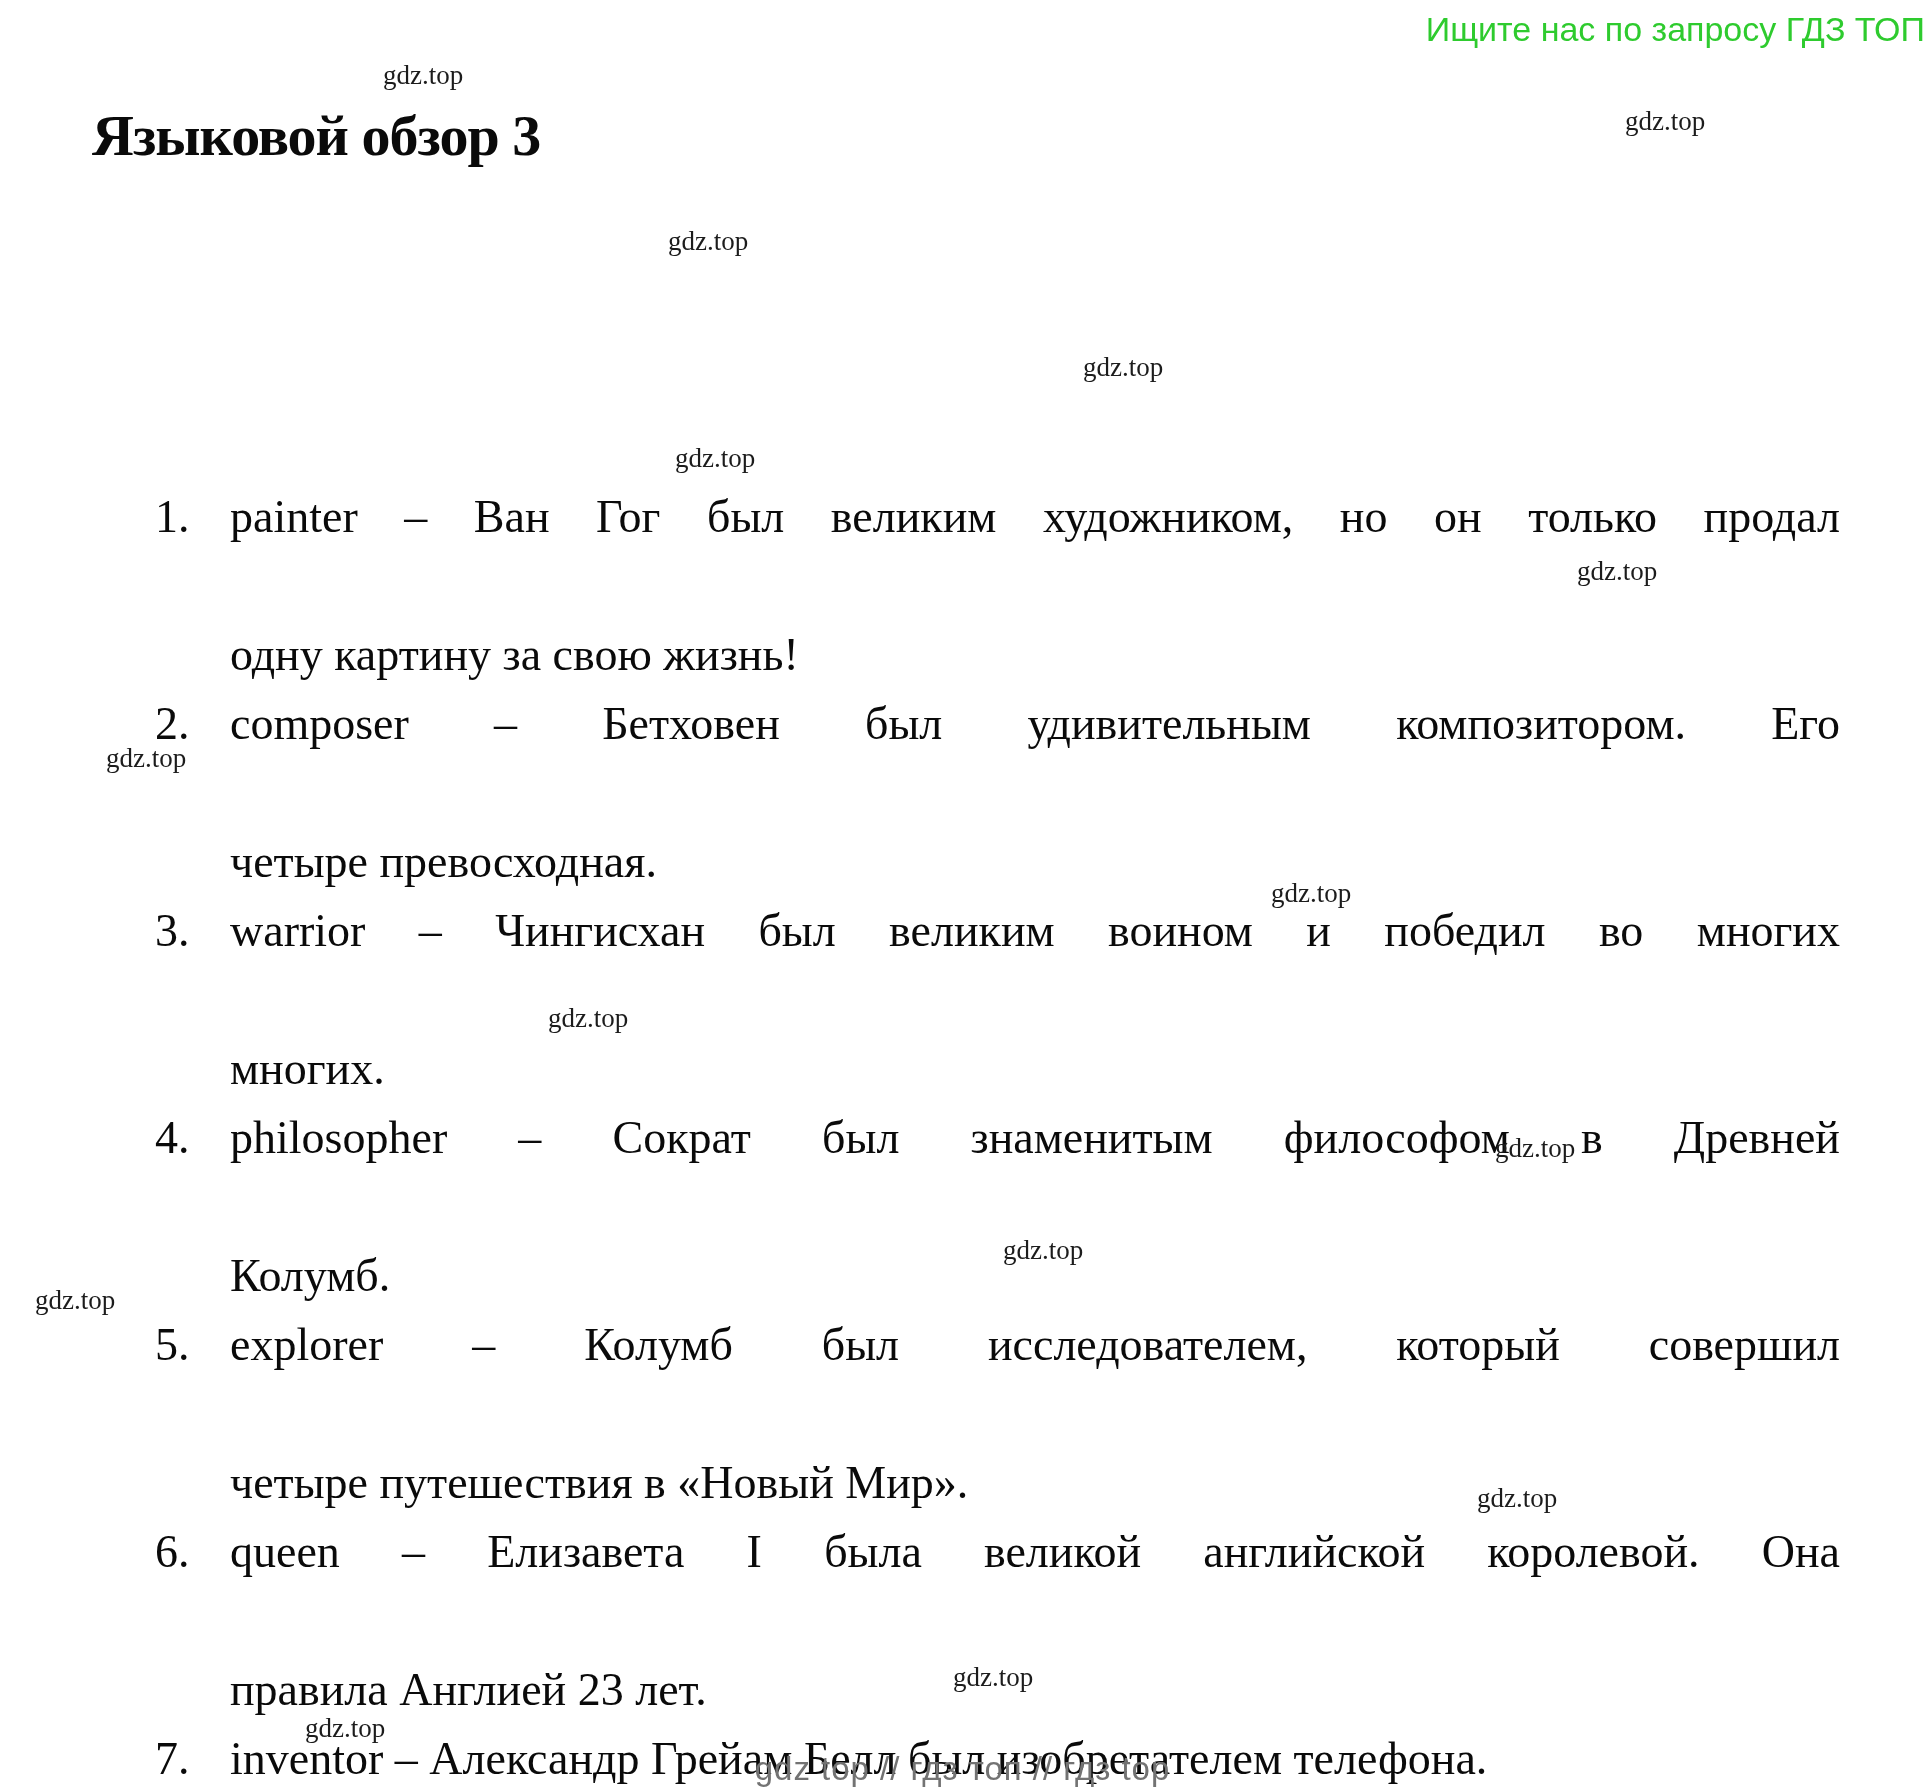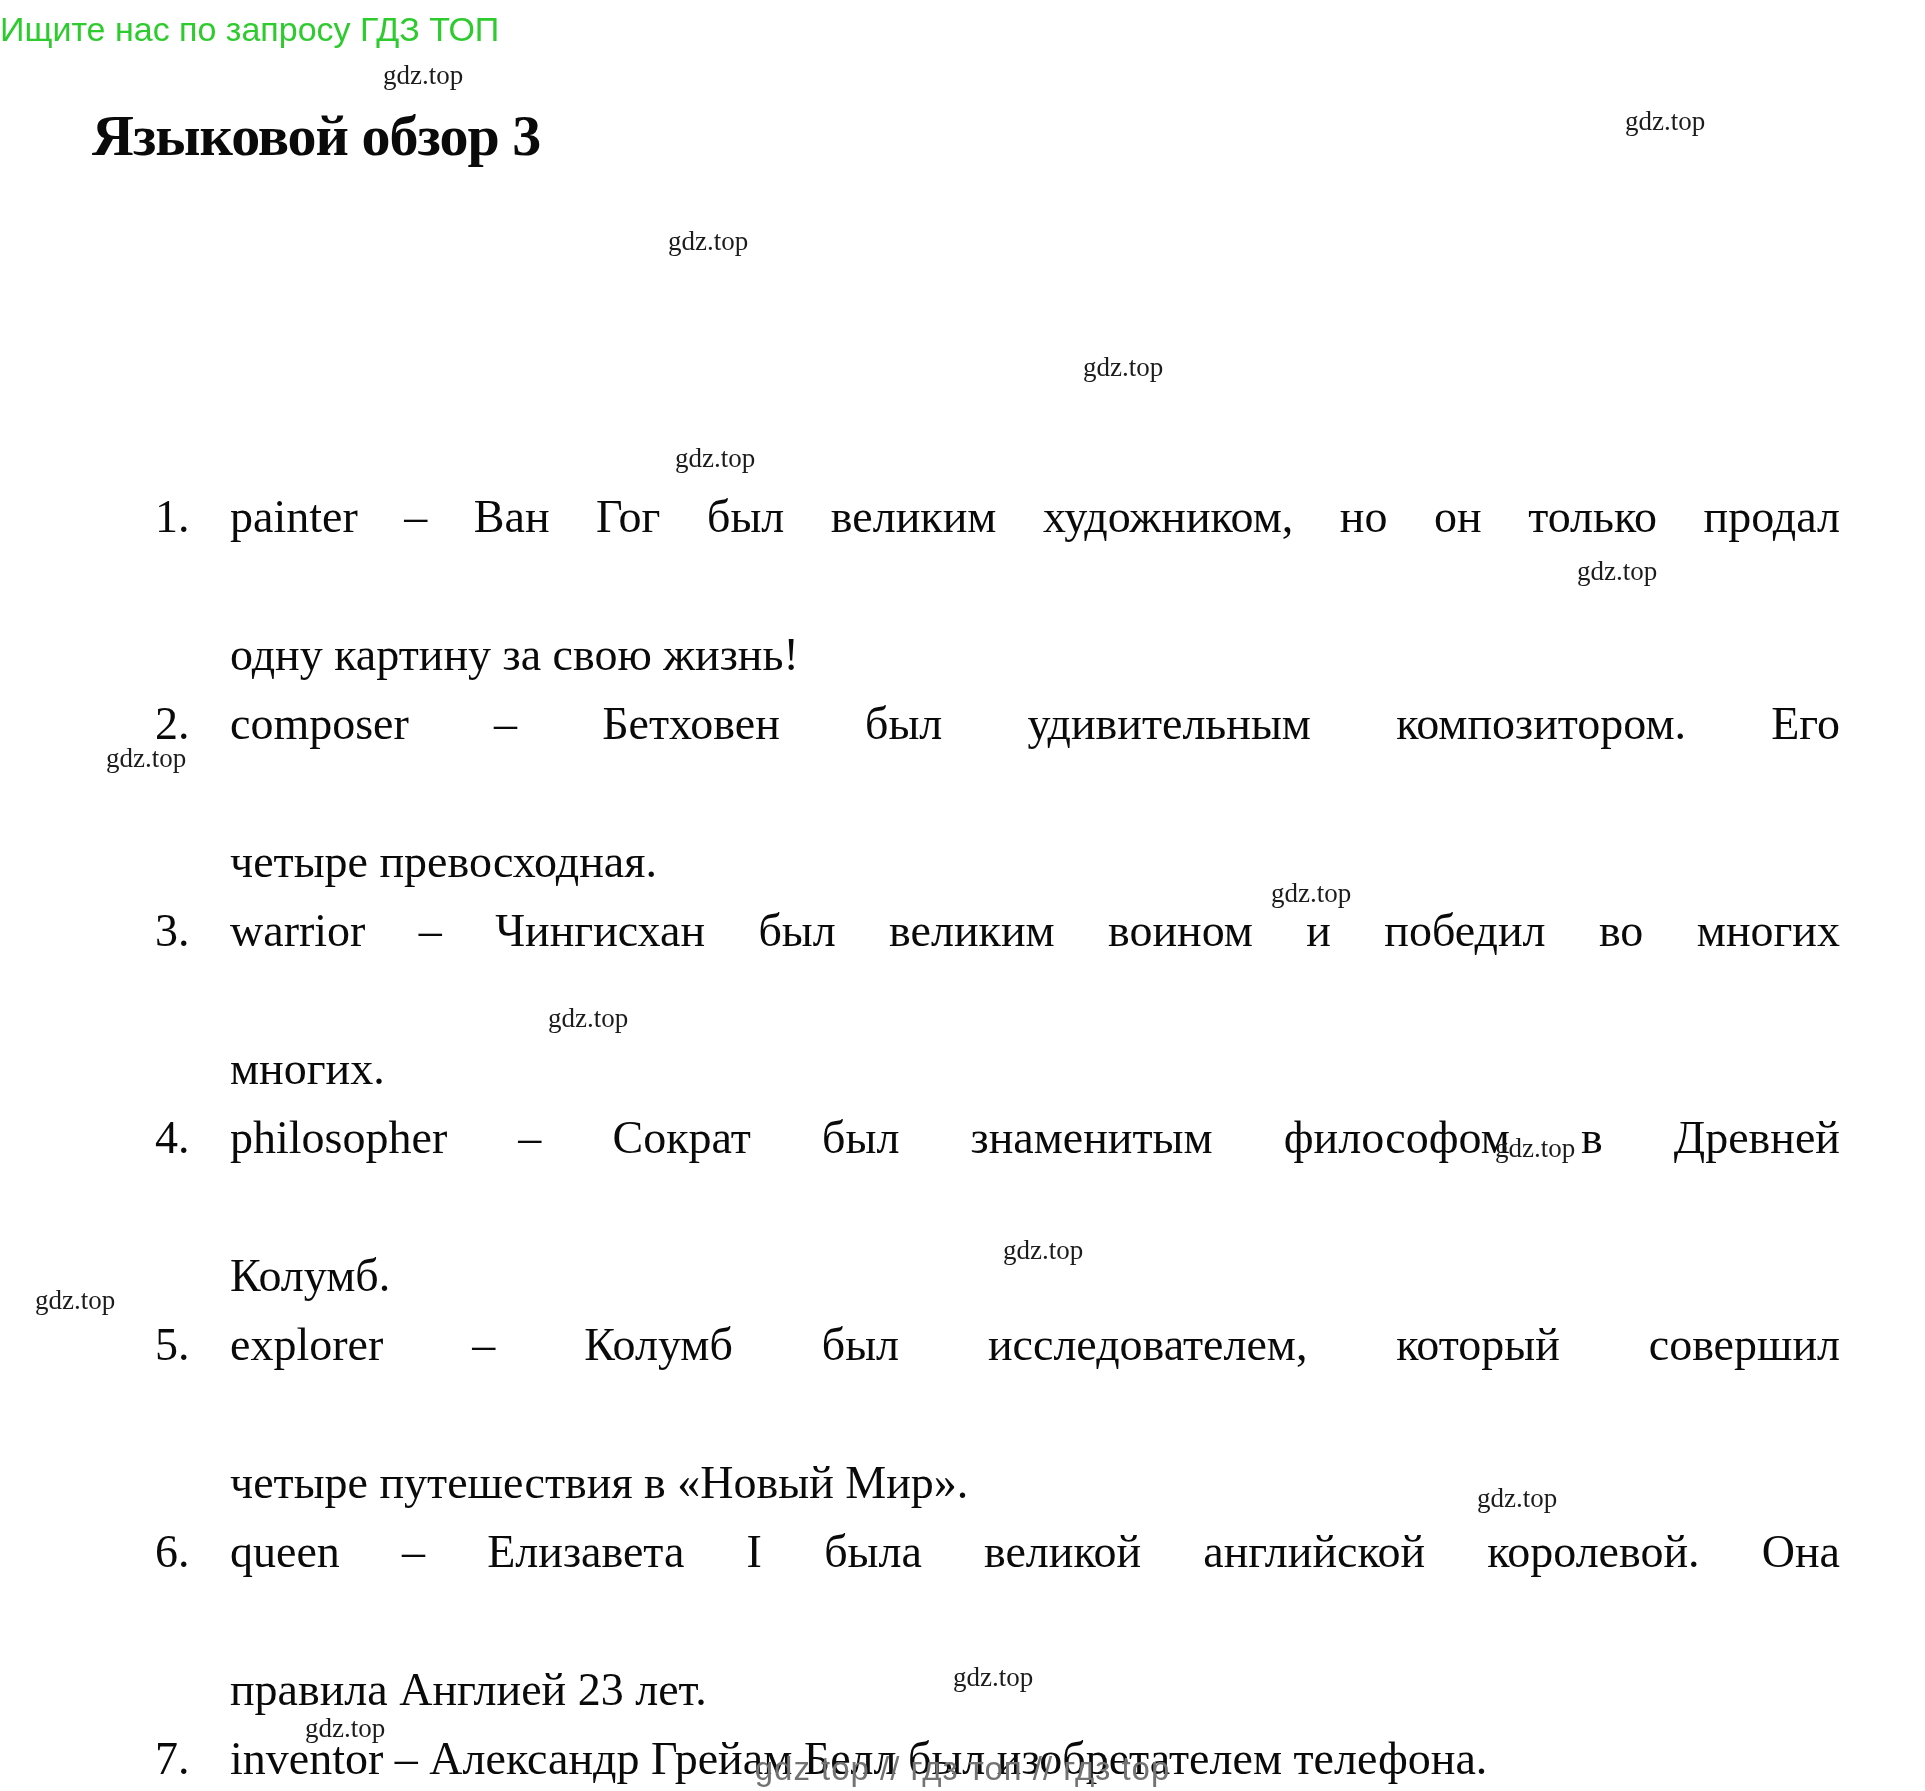--- a/index.html
+++ b/index.html
@@ -6,21 +6,21 @@
   .page{
     position:relative;
     width:1925px;height:1791px;
     background:#ffffff;
     overflow:hidden;
     font-family:"Liberation Serif", serif;
     color:#0a0a0a;
   }
   .banner{
     position:absolute;top:10px;left:0;width:100%;
-    text-align:left;
+    text-align:right;
     font-family:"Liberation Sans", sans-serif;
     font-size:34px;line-height:38px;
   }
   .title{
     position:absolute;left:92px;top:100px;margin:0;
     font-size:58px;line-height:72px;font-weight:bold;
     letter-spacing:-1px;
   }
   .subtitle{
     position:absolute;left:84px;top:234px;

